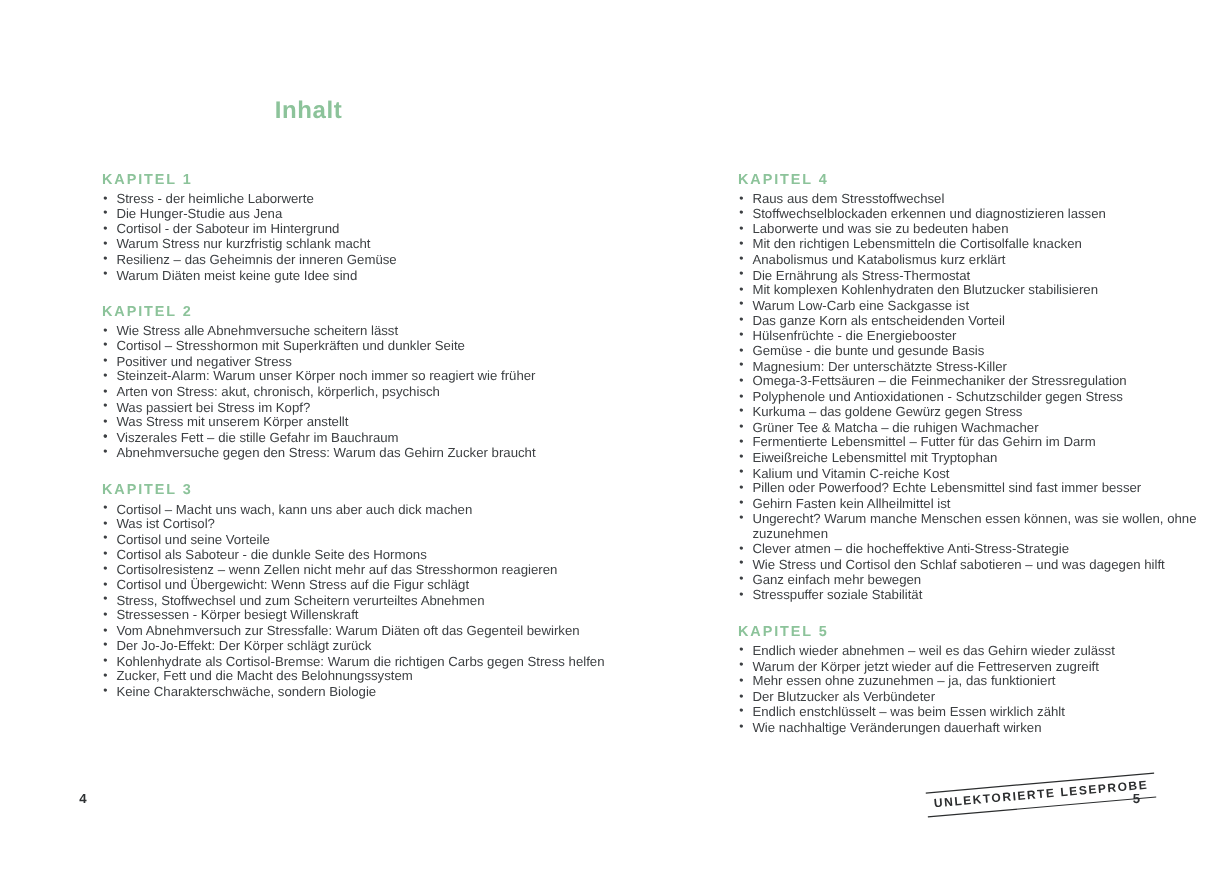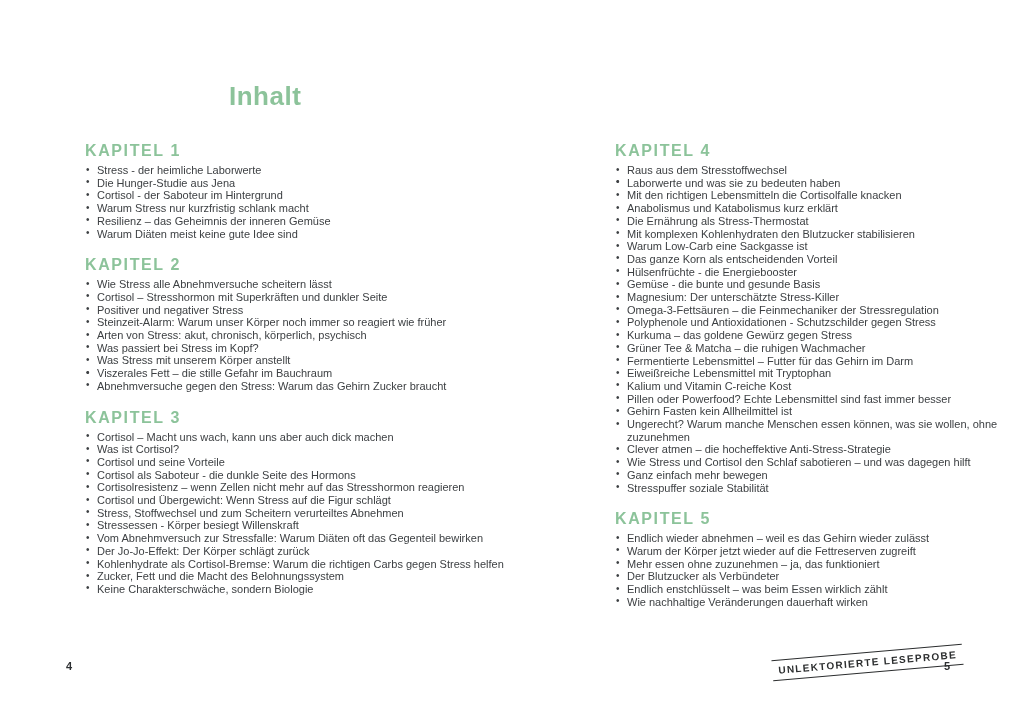--- a/index.html
+++ b/index.html
@@ -6,32 +6,32 @@
   body {
     width: 1020px; height: 724px;
     font-family: "Liberation Sans", "DejaVu Sans", sans-serif;
     position: relative; overflow: hidden;
     color: #3d4043;
   }
   .spread { position: absolute; inset: 0; background: #ffffff; }
 
   .page-title {
     position: absolute; left: 229px; top: 81px;
-    font-size: 26px; font-weight: bold; letter-spacing: 0.5px;
+    font-size: 20px; font-weight: bold; letter-spacing: 0.5px;
     color: var(--accent, #8cc39a); margin: 0;
   }
 
   .toc-col { position: absolute; top: 142px; }
   .toc-col.left  { left: 85px;  width: 430px; }
   .toc-col.right { left: 615px; width: 412px; }
 
   .chapter { margin-bottom: 16px; }
   .chapter-heading {
     margin: 0 0 4px 0;
-    font-size: 16px; font-weight: bold;
+    font-size: 12px; font-weight: bold;
     letter-spacing: 1.6px; text-transform: uppercase;
     color: var(--accent, #8cc39a);
   }
   ul.chapter-items { list-style: none; margin: 0; padding: 0; }
   ul.chapter-items li {
     position: relative; padding-left: 12px;
     font-size: 11px; line-height: 12.7px;
     color: #3d4043;
   }
   ul.chapter-items li .bullet {
@@ -108,21 +108,21 @@
           <li><span class="bullet">•</span><span>Keine Charakterschwäche, sondern Biologie</span></li>
         </ul>
       </section>
     </div>
 
   <div class="toc-col right" id="toc-right">
       <section class="chapter">
         <h2 class="chapter-heading">KAPITEL 4</h2>
         <ul class="chapter-items">
           <li><span class="bullet">•</span><span>Raus aus dem Stresstoffwechsel</span></li>
-          <li><span class="bullet">•</span></li>
+          <li><span class="bullet">•</span><span>Stoffwechselblockaden erkennen und diagnostizieren lassen</span></li>
           <li><span class="bullet">•</span><span>Laborwerte und was sie zu bedeuten haben</span></li>
           <li><span class="bullet">•</span><span>Mit den richtigen Lebensmitteln die Cortisolfalle knacken</span></li>
           <li><span class="bullet">•</span><span>Anabolismus und Katabolismus kurz erklärt</span></li>
           <li><span class="bullet">•</span><span>Die Ernährung als Stress-Thermostat</span></li>
           <li><span class="bullet">•</span><span>Mit komplexen Kohlenhydraten den Blutzucker stabilisieren</span></li>
           <li><span class="bullet">•</span><span>Warum Low-Carb eine Sackgasse ist</span></li>
           <li><span class="bullet">•</span><span>Das ganze Korn als entscheidenden Vorteil</span></li>
           <li><span class="bullet">•</span><span>Hülsenfrüchte - die Energiebooster</span></li>
           <li><span class="bullet">•</span><span>Gemüse - die bunte und gesunde Basis</span></li>
           <li><span class="bullet">•</span><span>Magnesium: Der unterschätzte Stress-Killer</span></li>

